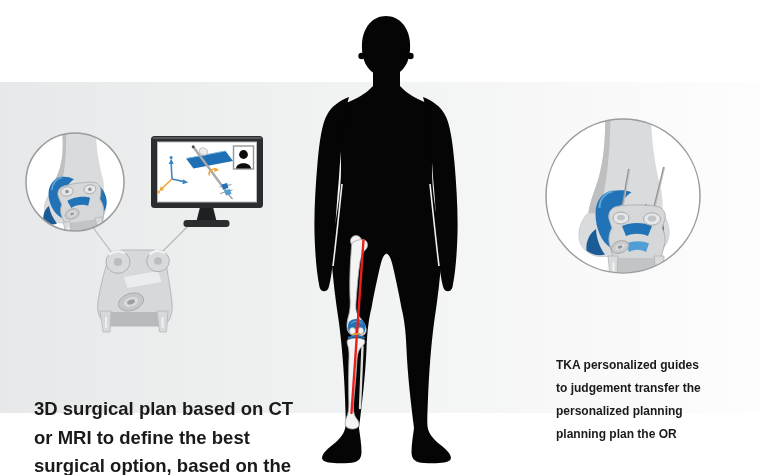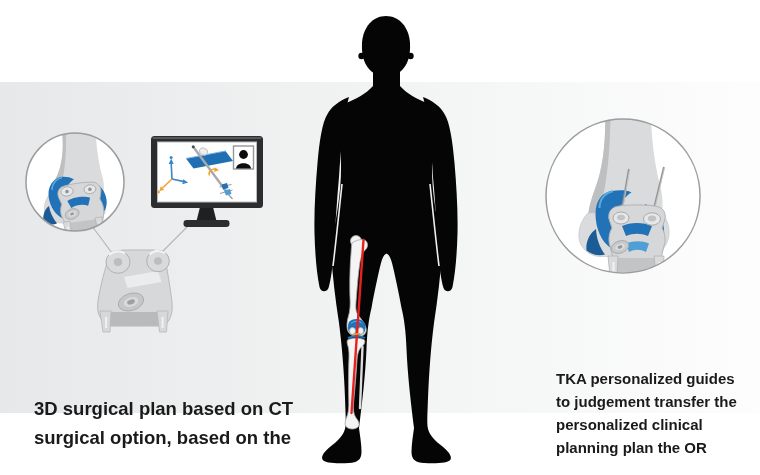--- a/index.html
+++ b/index.html
@@ -5,21 +5,21 @@
   html,body{margin:0;padding:0;background:#ffffff;}
   .stage{
     position:relative;width:760px;height:475px;overflow:hidden;
     background:#ffffff;font-family:"Liberation Sans",sans-serif;
   }
   .stage svg{position:absolute;left:0;top:0;}
   .caption{
     position:absolute;color:#1a1a1a;font-weight:700;white-space:nowrap;
   }
   .caption-left{left:34px;top:362px;font-size:18.5px;line-height:28.5px;margin-top:33px;}
-  .caption-right{left:556px;top:367px;font-size:15px;line-height:23px;}
+  .caption-right{left:556px;top:354px;font-size:12px;line-height:23px;}
 </style>
 </head>
 <body>
 
 <div class="stage">
 
 <svg width="760" height="475" viewBox="0 0 760 475">
   <defs>
     <linearGradient id="bandGrad" x1="0" y1="0" x2="1" y2="0">
       <stop offset="0" stop-color="#e7e8e9"></stop>
@@ -209,23 +209,24 @@
         <path d="M654,256 L664,256 L663,276 L656,276 Z" fill="#d9dadb" stroke="#b2b3b5" stroke-width="0.8"></path>
         <rect x="658.5" y="262" width="2" height="10" fill="#f2f2f2"></rect>
       </g>
     </g>
     <circle cx="623" cy="196" r="77" fill="none" stroke="#9b9c9e" stroke-width="1.5"></circle>
   </g>
 </svg>
 
   <div class="caption caption-left">
     <div>3D surgical plan based on CT</div>
+    <div>or MRI to define the best</div>
     <div>surgical option, based on the</div>
   </div>
 
   <div class="caption caption-right">
     <div>TKA personalized guides</div>
     <div>to judgement transfer the</div>
-    <div>personalized clinical</div>
+    <div>personalized planning</div>
     <div>planning plan the OR</div>
   </div>
 
 </div>
 
 </body></html>

